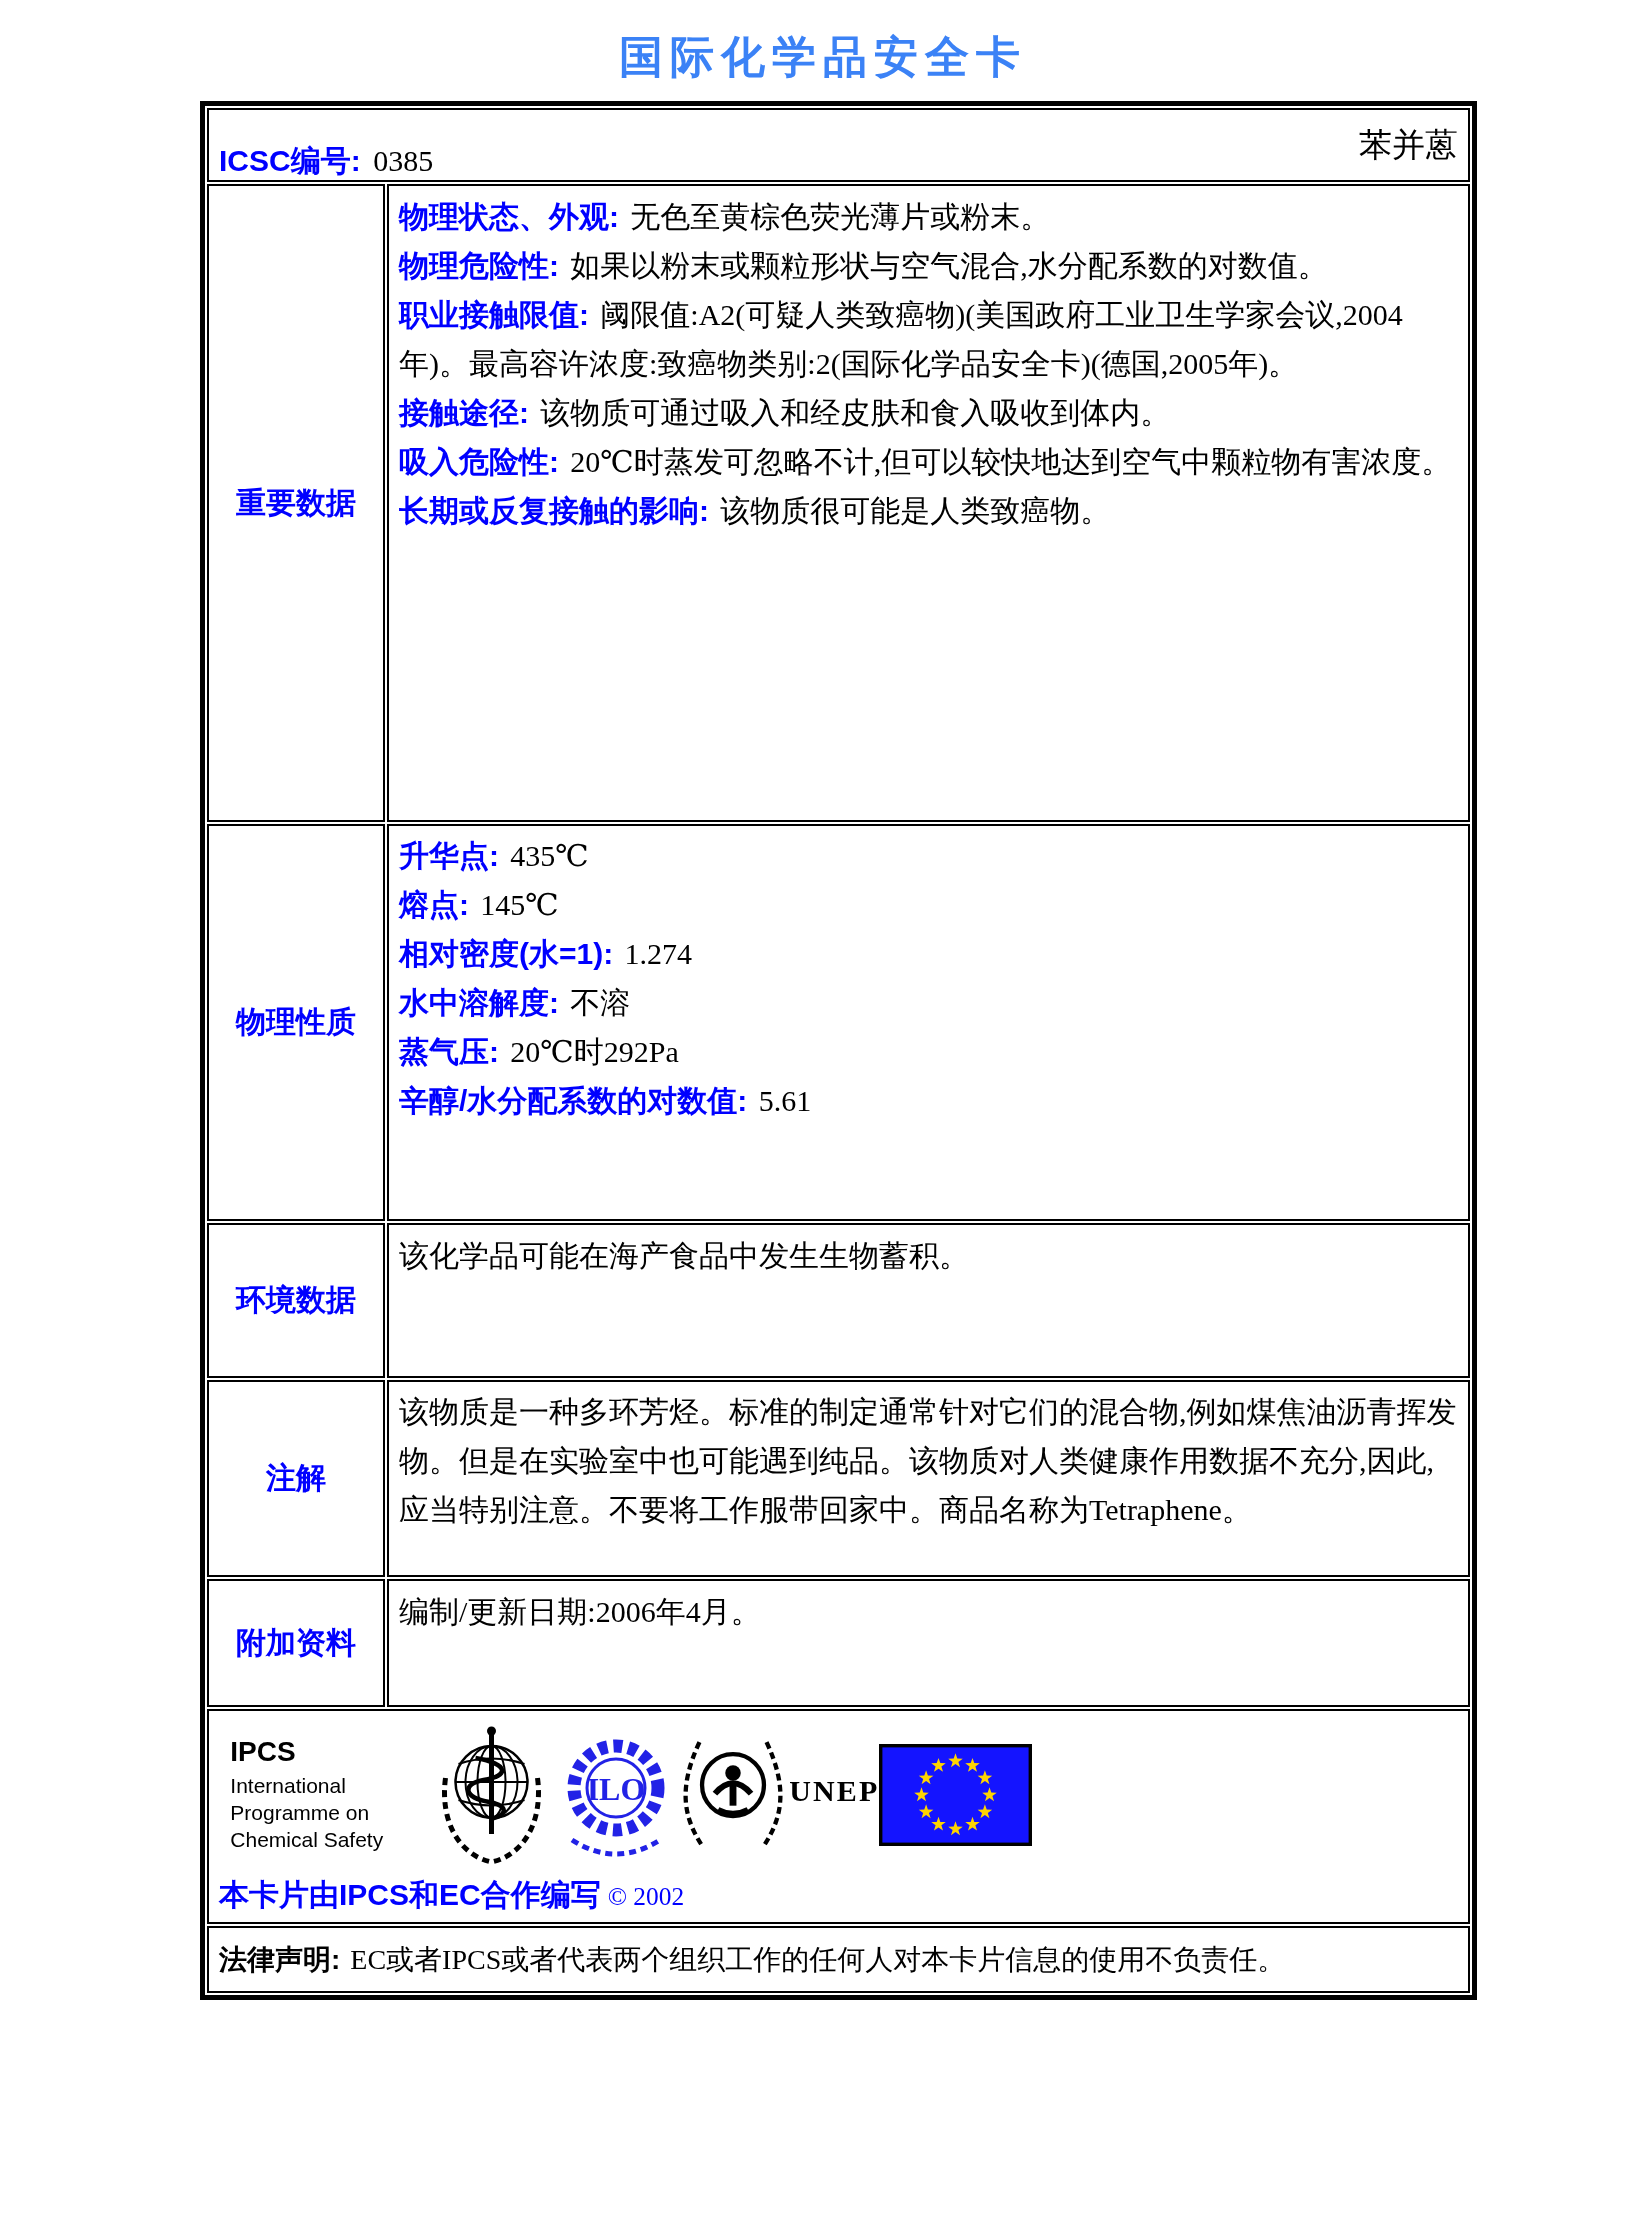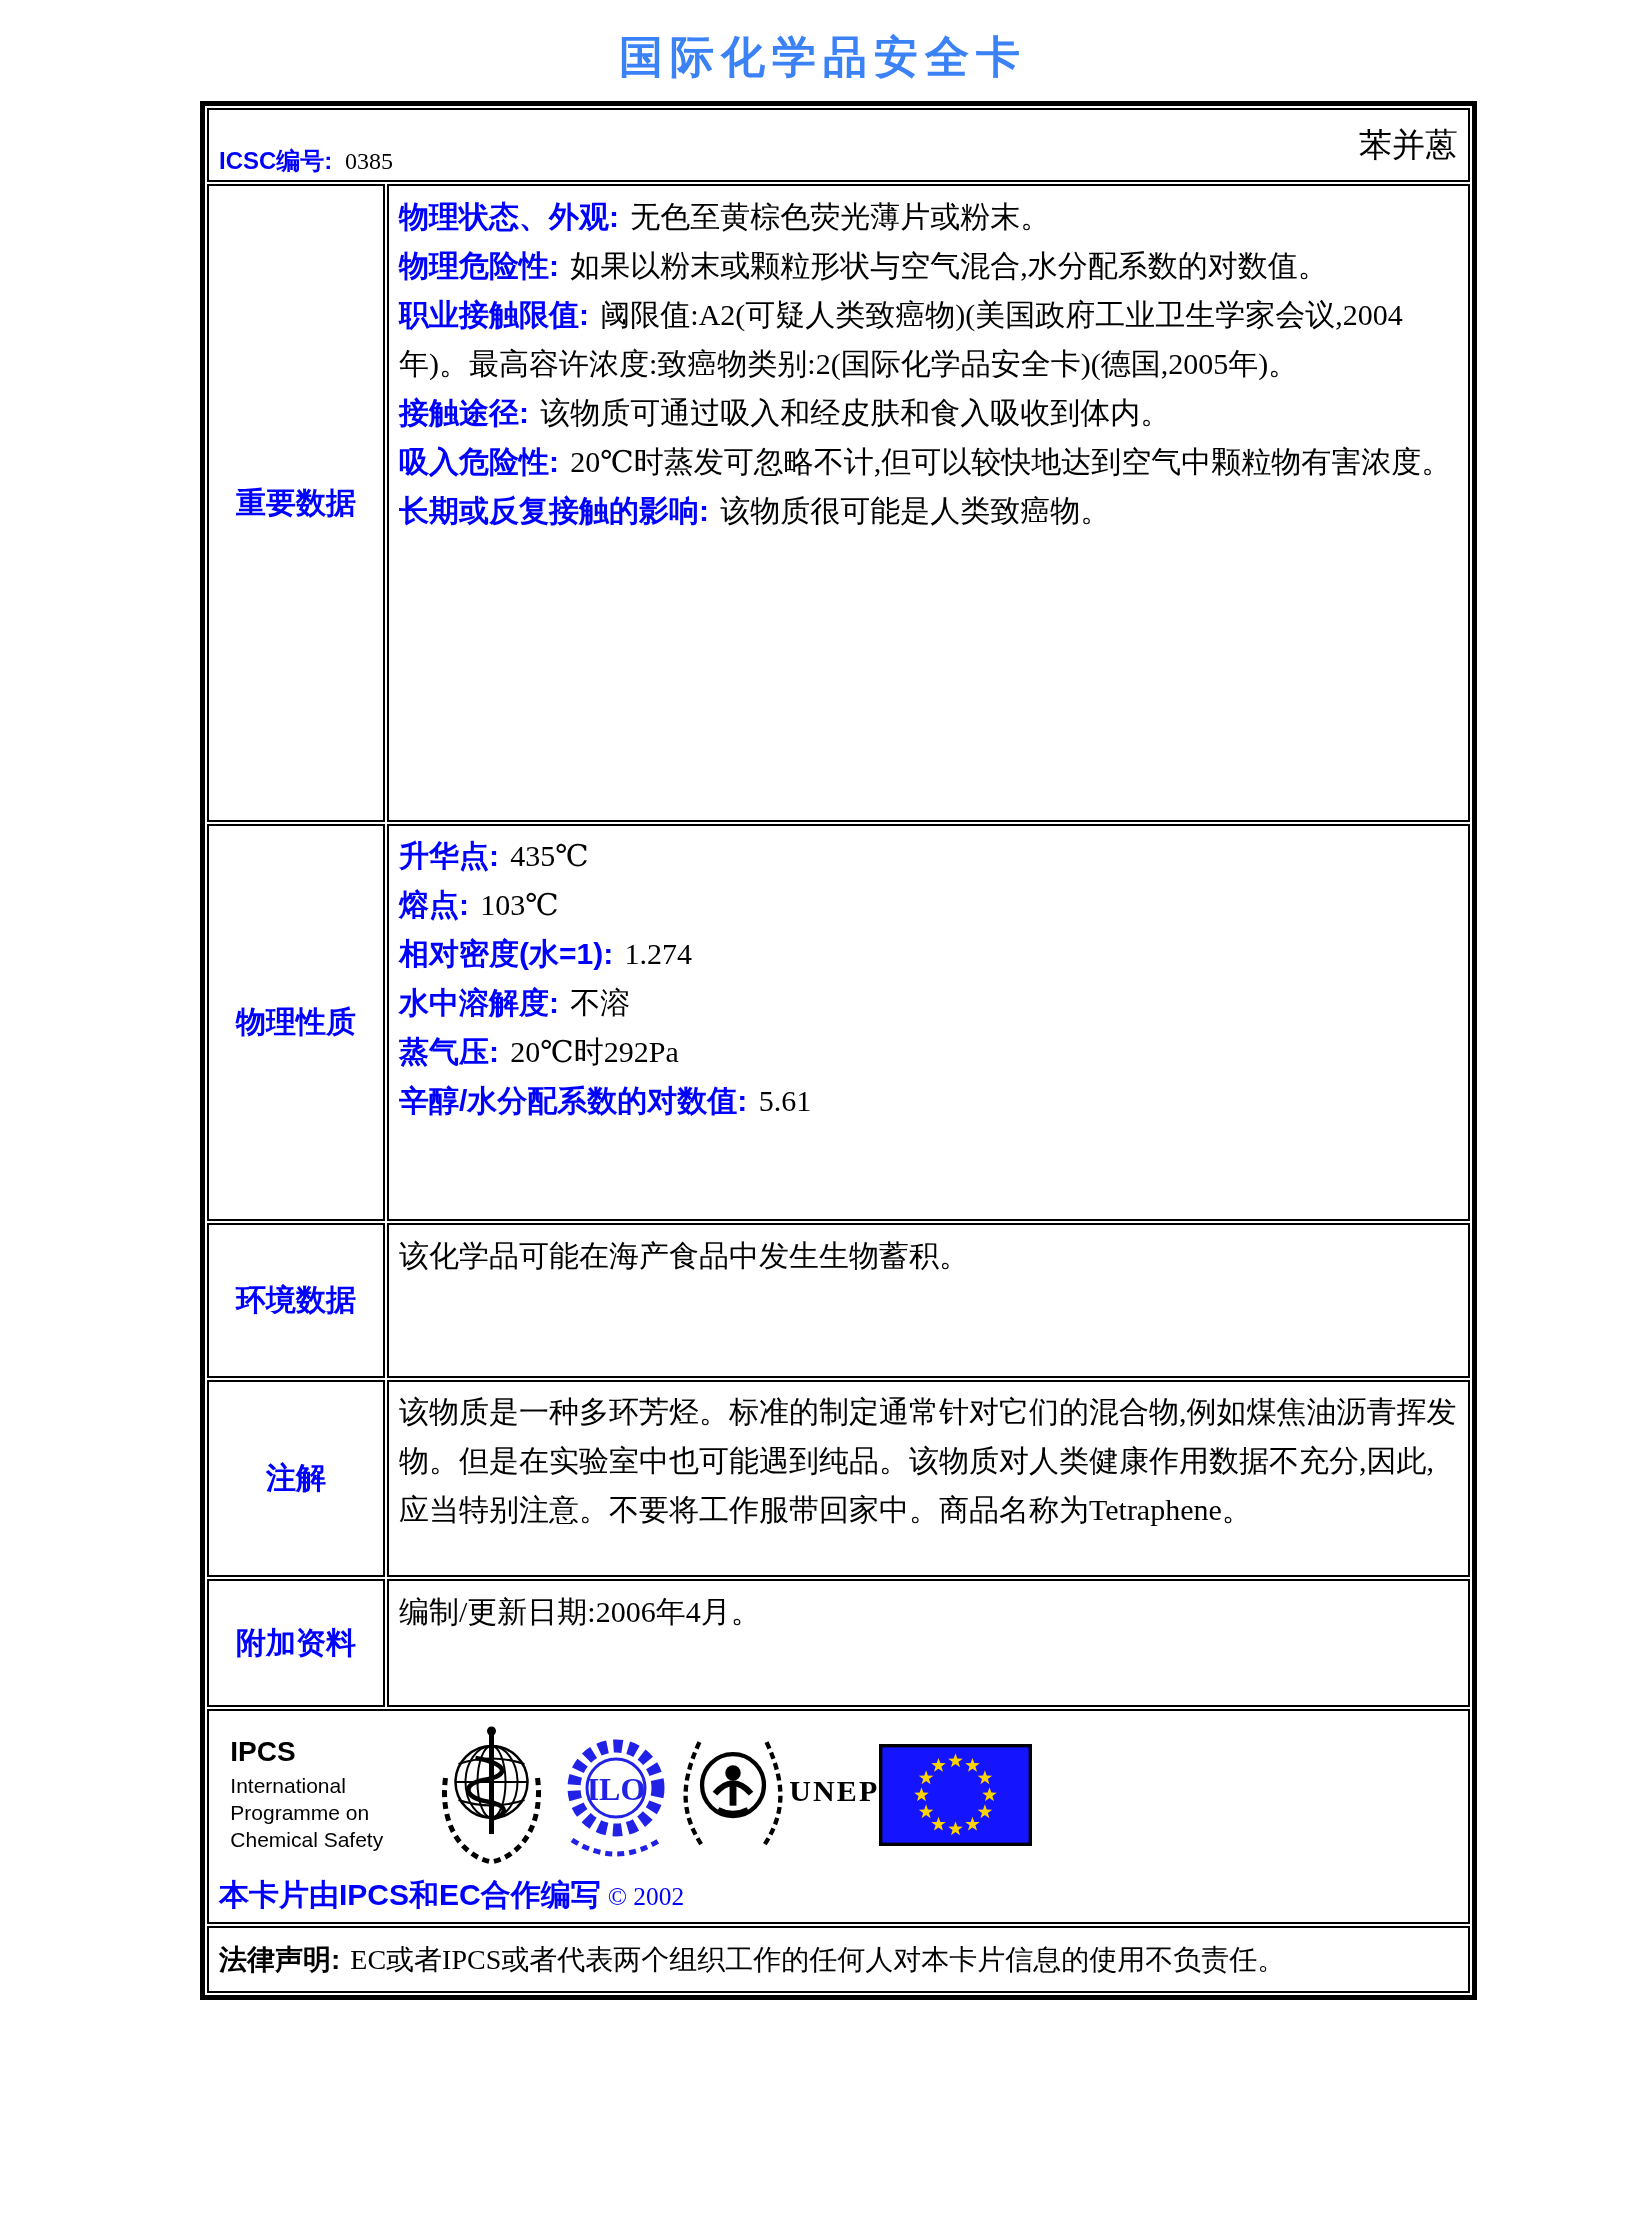--- a/index.html
+++ b/index.html
@@ -25,21 +25,21 @@
     font-family:"Liberation Sans","DejaVu Sans",sans-serif;
   }
   .content-cell{font-size:30px;line-height:49px;padding-left:10px;padding-right:10px;}
   .entry .elbl{
     color:#0000ff;font-weight:bold;
     font-family:"Liberation Sans","DejaVu Sans",sans-serif;
     margin-right:11.3px;
   }
   
   .hdr-flex{display:flex;justify-content:space-between;align-items:center;height:59px;}
-  .icsc-left{font-size:24px;margin-top:32px;}
+  .icsc-left{font-size:30px;margin-top:32px;}
   .icsc-left .elbl{margin-right:14px;}
   .chem-name{font-size:33px;}
   
   .logos-cell{vertical-align:middle;}
   .logos-row{
     display:flex;align-items:center;
     padding:4.2px 106px 0 11.3px;height:147px;
   }
   .ipcs{font-family:"Liberation Sans","DejaVu Sans",sans-serif;width:198px;}
   .ipcs-title{font-size:28px;font-weight:bold;margin-bottom:4.2px;}
@@ -96,21 +96,21 @@
       <div class="entry"><span class="elbl">接触途径:</span><span>该物质可通过吸入和经皮肤和食入吸收到体内。</span></div>
       <div class="entry"><span class="elbl">吸入危险性:</span><span>20℃时蒸发可忽略不计,但可以较快地达到空气中颗粒物有害浓度。</span></div>
       <div class="entry"><span class="elbl">长期或反复接触的影响:</span><span>该物质很可能是人类致癌物。</span></div>
     </td>
   </tr>
 
   <tr>
     <td class="lbl-cell" style="height:382px;">物理性质</td>
     <td class="content-cell">
       <div class="entry"><span class="elbl">升华点:</span><span>435℃</span></div>
-      <div class="entry"><span class="elbl">熔点:</span><span>103℃</span></div>
+      <div class="entry"><span class="elbl">熔点:</span><span>145℃</span></div>
       <div class="entry"><span class="elbl">相对密度(水=1):</span><span>1.274</span></div>
       <div class="entry"><span class="elbl">水中溶解度:</span><span>不溶</span></div>
       <div class="entry"><span class="elbl">蒸气压:</span><span>20℃时292Pa</span></div>
       <div class="entry"><span class="elbl">辛醇/水分配系数的对数值:</span><span>5.61</span></div>
     </td>
   </tr>
 
   <tr>
     <td class="lbl-cell" style="height:139px;">环境数据</td>
     <td class="content-cell">

